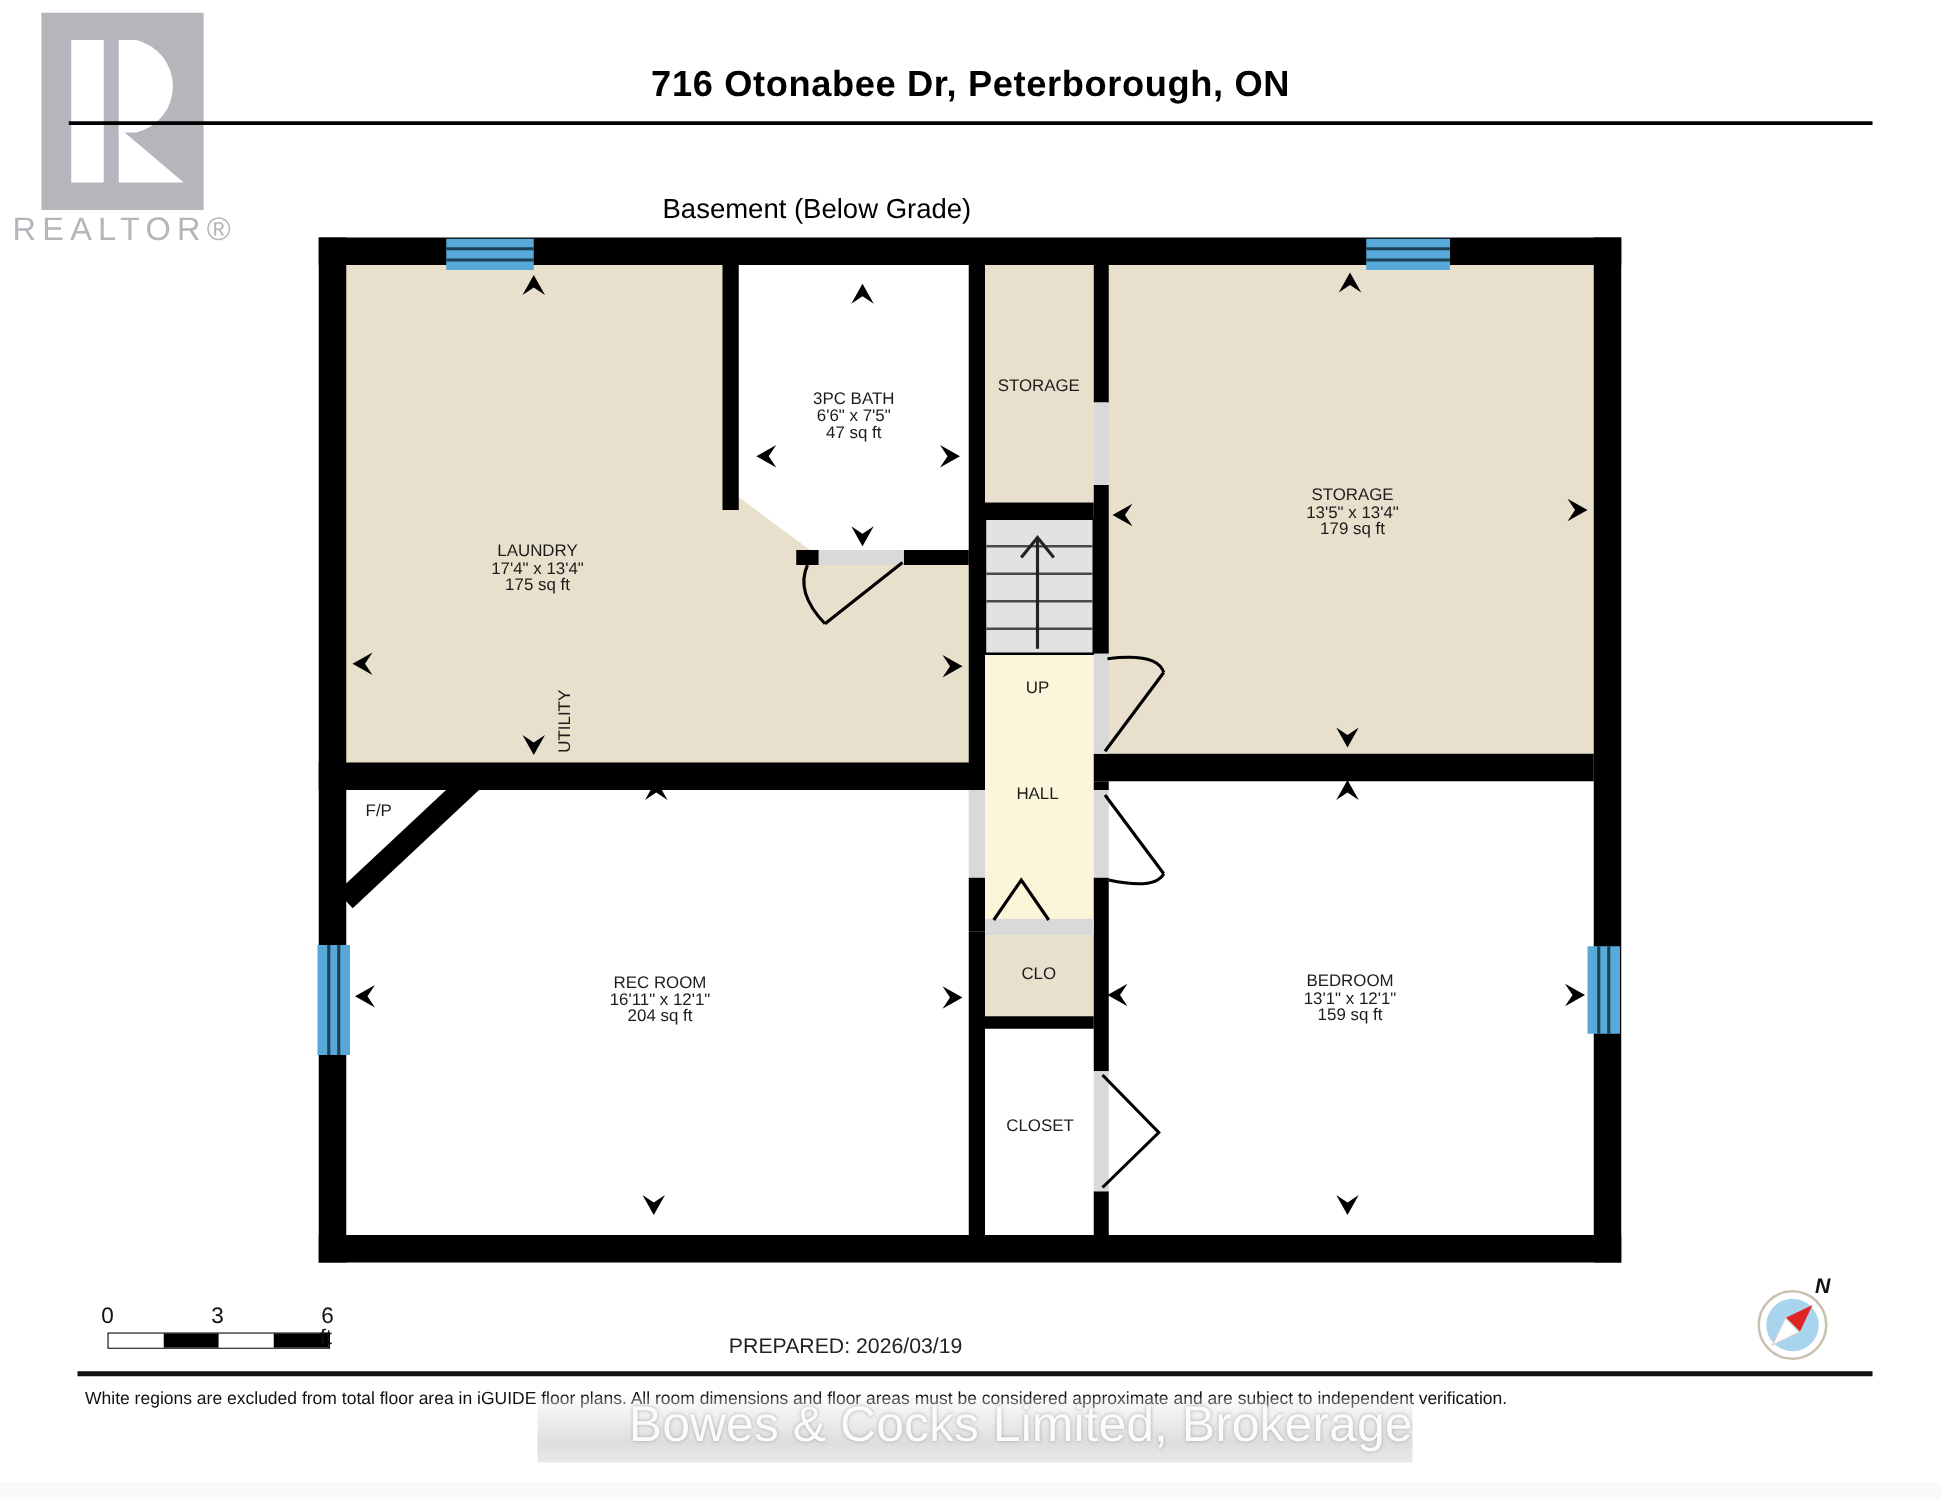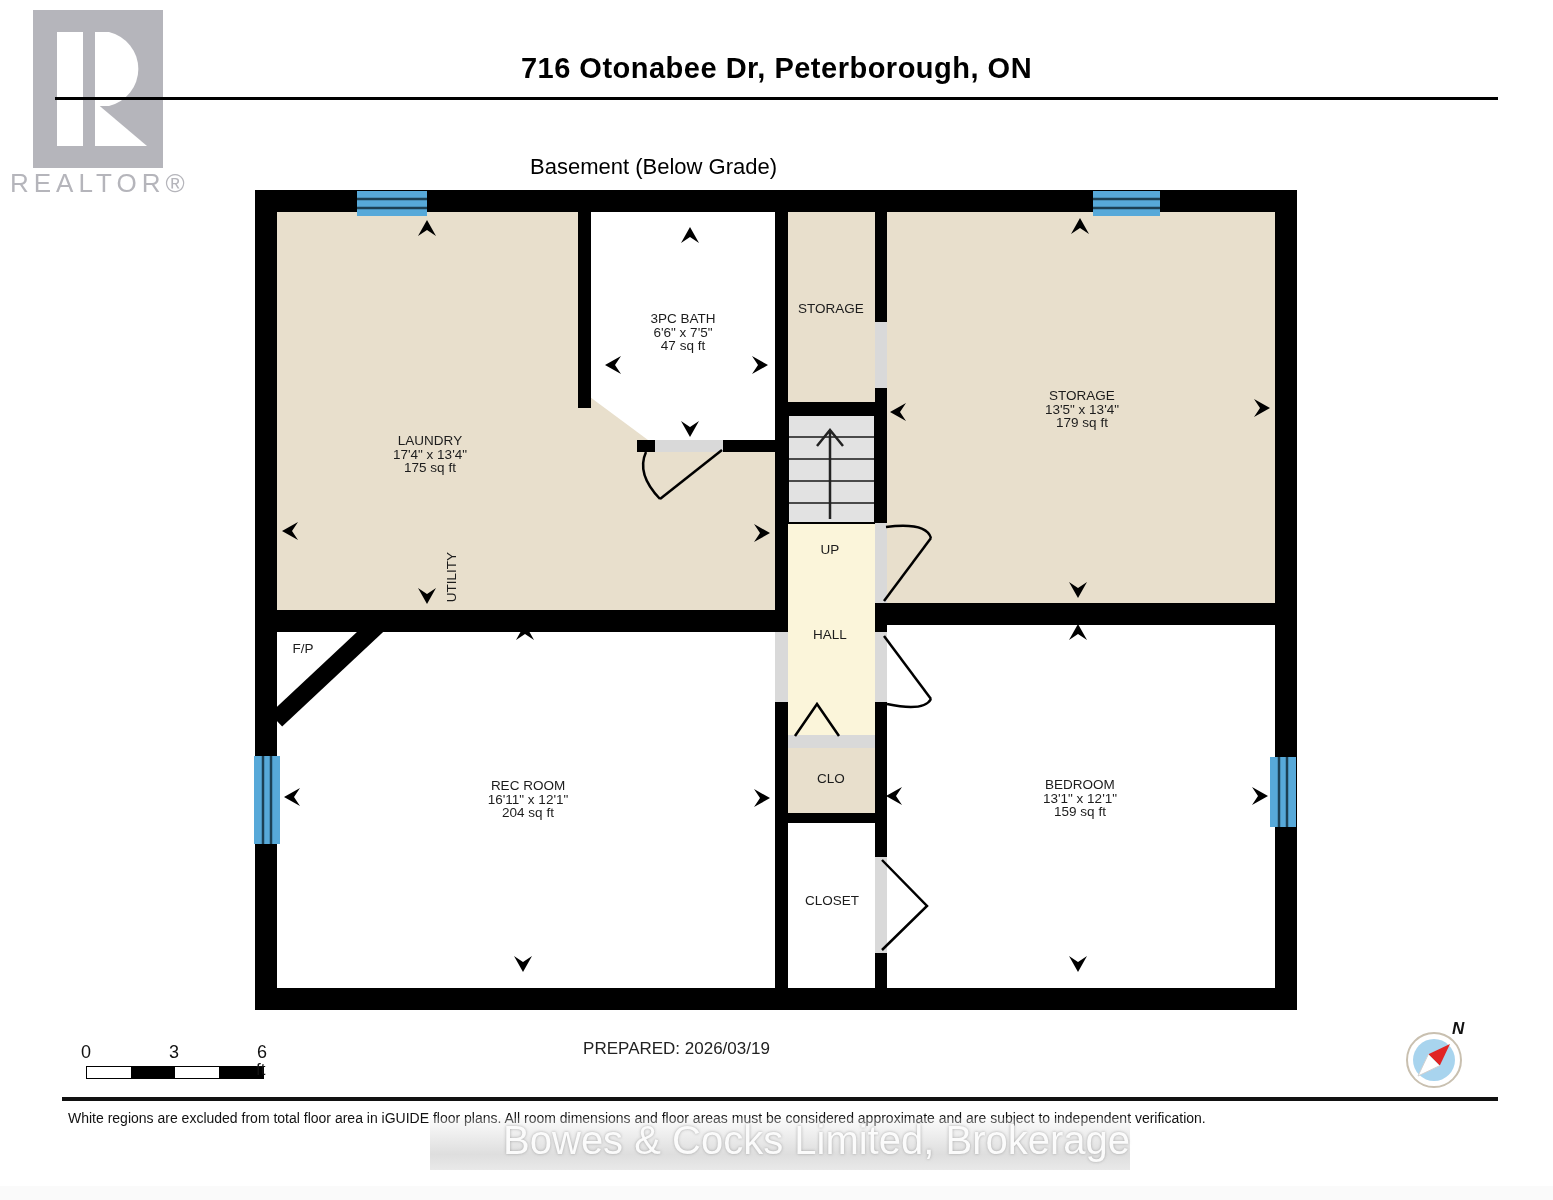--- a/index.html
+++ b/index.html
@@ -30,21 +30,21 @@
   .win{fill:var(--window-blue);}
   .winline{stroke:#1c4054;stroke-width:2.5;}
   .dart{fill:#000;}
   .rlabel{font-family:"Liberation Sans","DejaVu Sans",sans-serif;font-size:13.5px;fill:#1c1c1c;text-anchor:middle;}
 
   
   .scale-num{font-size:18px;color:#111;transform:translateX(-50%);}
   #scalebar{left:86px;top:1066px;width:176px;height:11px;border:1.5px solid #000;display:flex;}
   #scalebar div{height:100%;flex:1;}
   #scale-ft{left:256px;top:1060px;font-size:17px;color:#111;}
-  #prepared{left:0;top:1039px;width:1353px;text-align:center;font-size:17px;color:#222;}
+  #prepared{left:0;top:1067px;width:1353px;text-align:center;font-size:17px;color:#222;}
   #footer-line{left:62px;top:1097px;width:1436px;height:4px;background:#111;}
   #disclaimer{left:68px;top:1110px;width:1300px;font-size:14px;color:#111;}
   #watermark{left:430px;top:1118px;width:700px;height:52px;text-align:right;
     background:linear-gradient(180deg,rgba(240,240,240,.25),#dedede 70%,#e9e9e9);
     font-size:40px;color:#fbfbfb;text-shadow:0 0 3px rgba(120,120,120,.6);white-space:nowrap;}
   #bottom-strip{left:0;top:1186px;width:1553px;height:14px;background:#fafafa;}
   #compass-n{font-style:italic;font-weight:bold;}
 </style>
 </head>
 <body>

